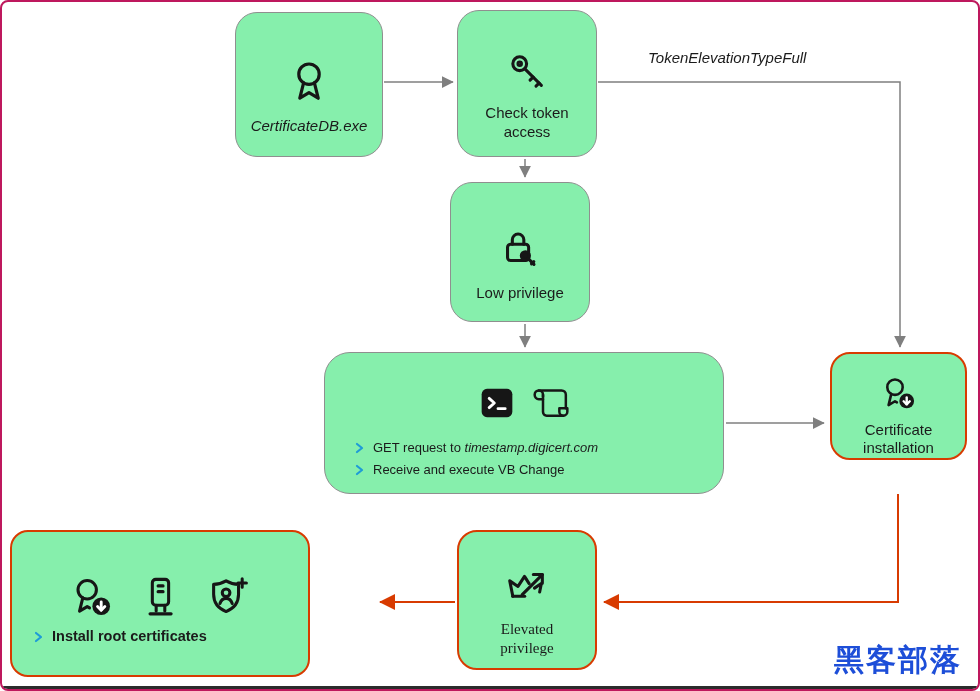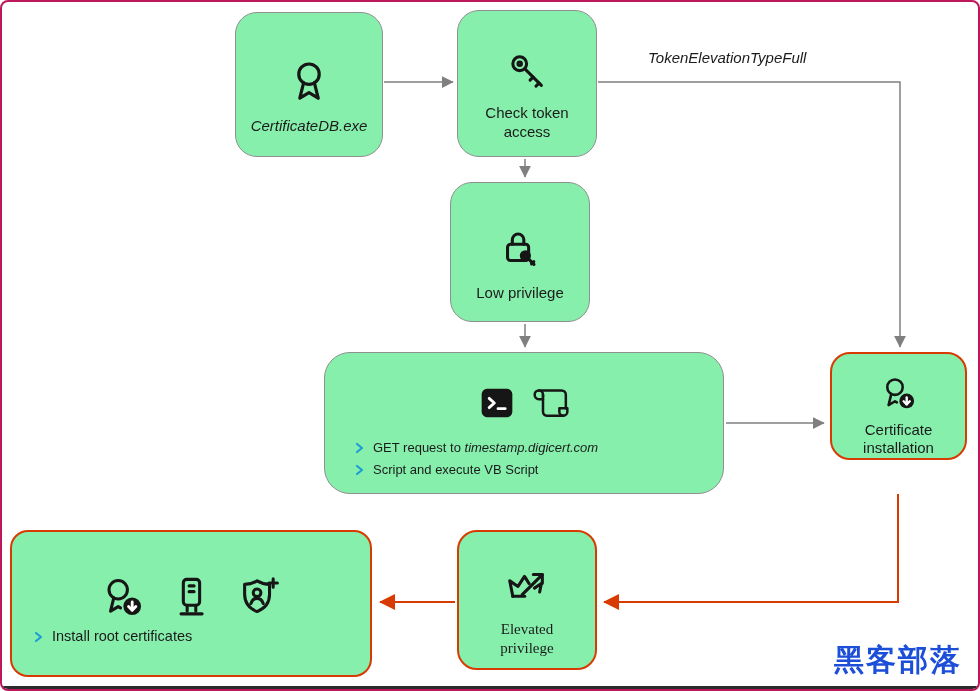--- a/index.html
+++ b/index.html
@@ -28,21 +28,21 @@
   #node-c .node-label{margin-top:12px;width:120px;}
   #node-d{left:322px;top:350px;width:400px;height:142px;border-radius:26px;align-items:stretch;}
   #node-d .icon-row{display:flex;gap:14px;justify-content:center;margin-top:16px;}
   #node-d .bullets{margin:16px 0 0 30px;}
   #node-e{left:828px;top:350px;width:137px;height:108px;}
   #node-e .icon{margin-top:20px;}
   #node-e .node-label{margin-top:8px;width:104px;}
   #node-f{left:455px;top:528px;width:140px;height:140px;}
   #node-f .icon{margin-top:22px;}
   #node-f .node-label{margin-top:10px;width:96px;font-family:Liberation Serif, serif;}
-  #node-g{left:8px;top:528px;width:362px;height:147px;border-radius:18px;align-items:stretch;}
+  #node-g{left:8px;top:528px;width:300px;height:147px;border-radius:18px;align-items:stretch;font-weight:bold;}
   #node-g .icon-row{display:flex;gap:22px;justify-content:center;margin-top:12px;}
   #node-g .bullets{margin:8px 0 0 22px;}
   .bullets{display:flex;flex-direction:column;gap:4px;}
   .bullet-row{display:flex;align-items:flex-start;gap:9px;font-size:13px;line-height:18px;}
   #node-g .bullet-row{font-size:14.5px;line-height:17px;}
   .chev{flex:0 0 auto;margin-top:3px;}
   .edge-label{
     position:absolute;left:646px;top:47px;font-size:15px;font-style:italic;color:#1b1b1b;
   }
   .watermark{
@@ -132,21 +132,21 @@
       <div class="bullet-row">
         <svg class="chev" width="9" height="12" viewBox="0 0 9 12">
           <path d="M2 2l5 4-5 4" fill="none" stroke="#1e9bd7" stroke-width="2.2" stroke-linecap="round" stroke-linejoin="round"></path>
         </svg>
         <span><span>GET request to </span><span class="italic">timestamp.digicert.com</span></span>
       </div>
       <div class="bullet-row">
         <svg class="chev" width="9" height="12" viewBox="0 0 9 12">
           <path d="M2 2l5 4-5 4" fill="none" stroke="#1e9bd7" stroke-width="2.2" stroke-linecap="round" stroke-linejoin="round"></path>
         </svg>
-        <span>Script and execute VB Script</span>
+        <span>Receive and execute VB Change</span>
       </div>
     </div>
   </div>
 
   <div class="node orange-box" id="node-e">
     <svg class="icon" width="48" height="48" viewBox="0 0 24 24">
       <g fill="none" stroke="#161616" stroke-width="1.6" stroke-linecap="round" stroke-linejoin="round">
         <circle cx="9.5" cy="8.2" r="4.8"></circle>
         <path d="M7.2 12.4l-1.7 7 4-2.4 1.2.7"></path>
       </g>

